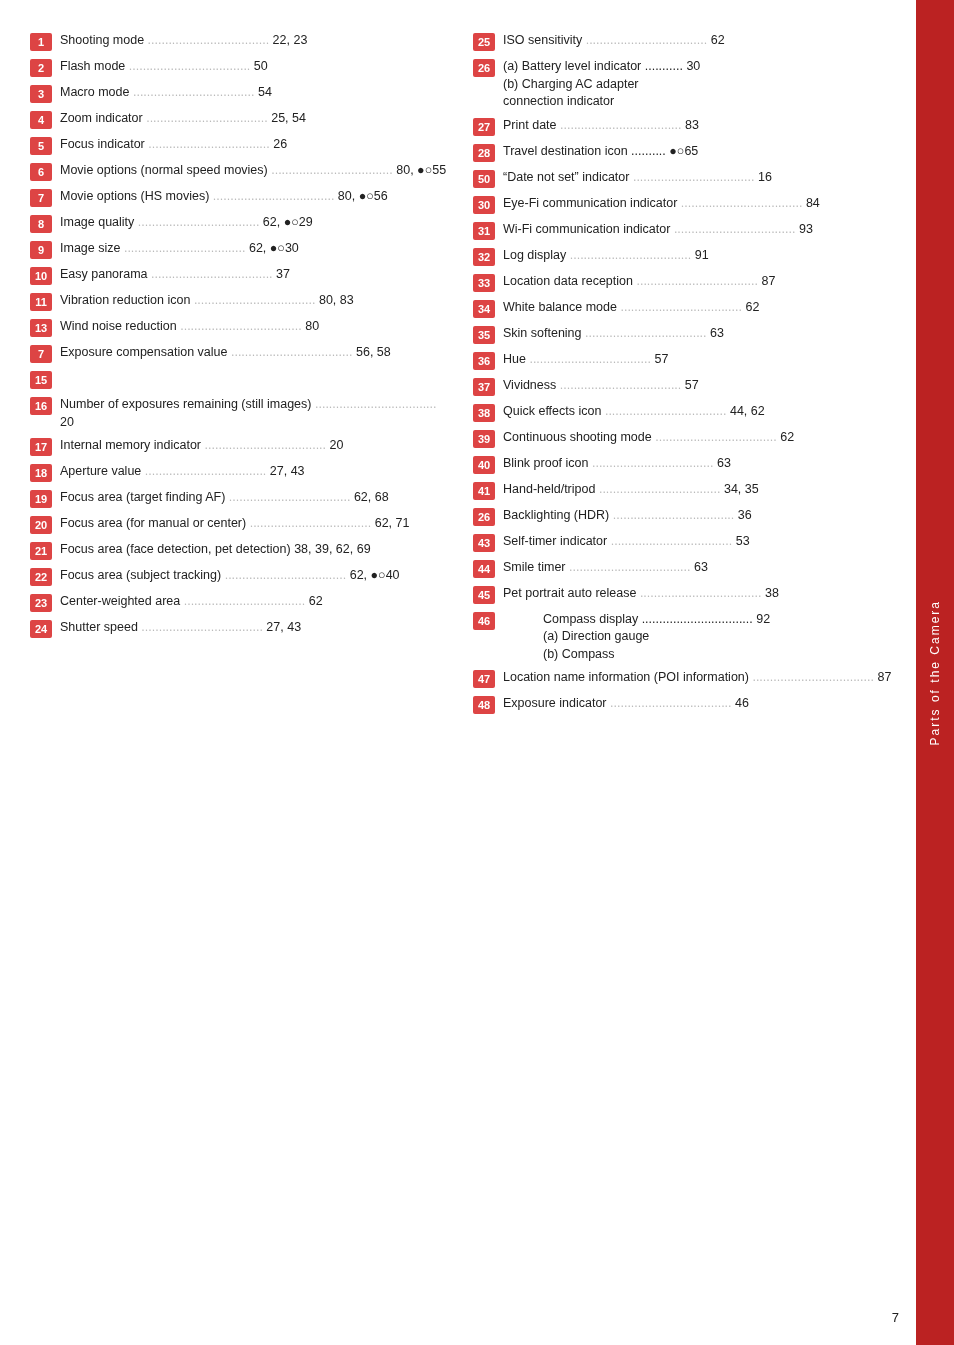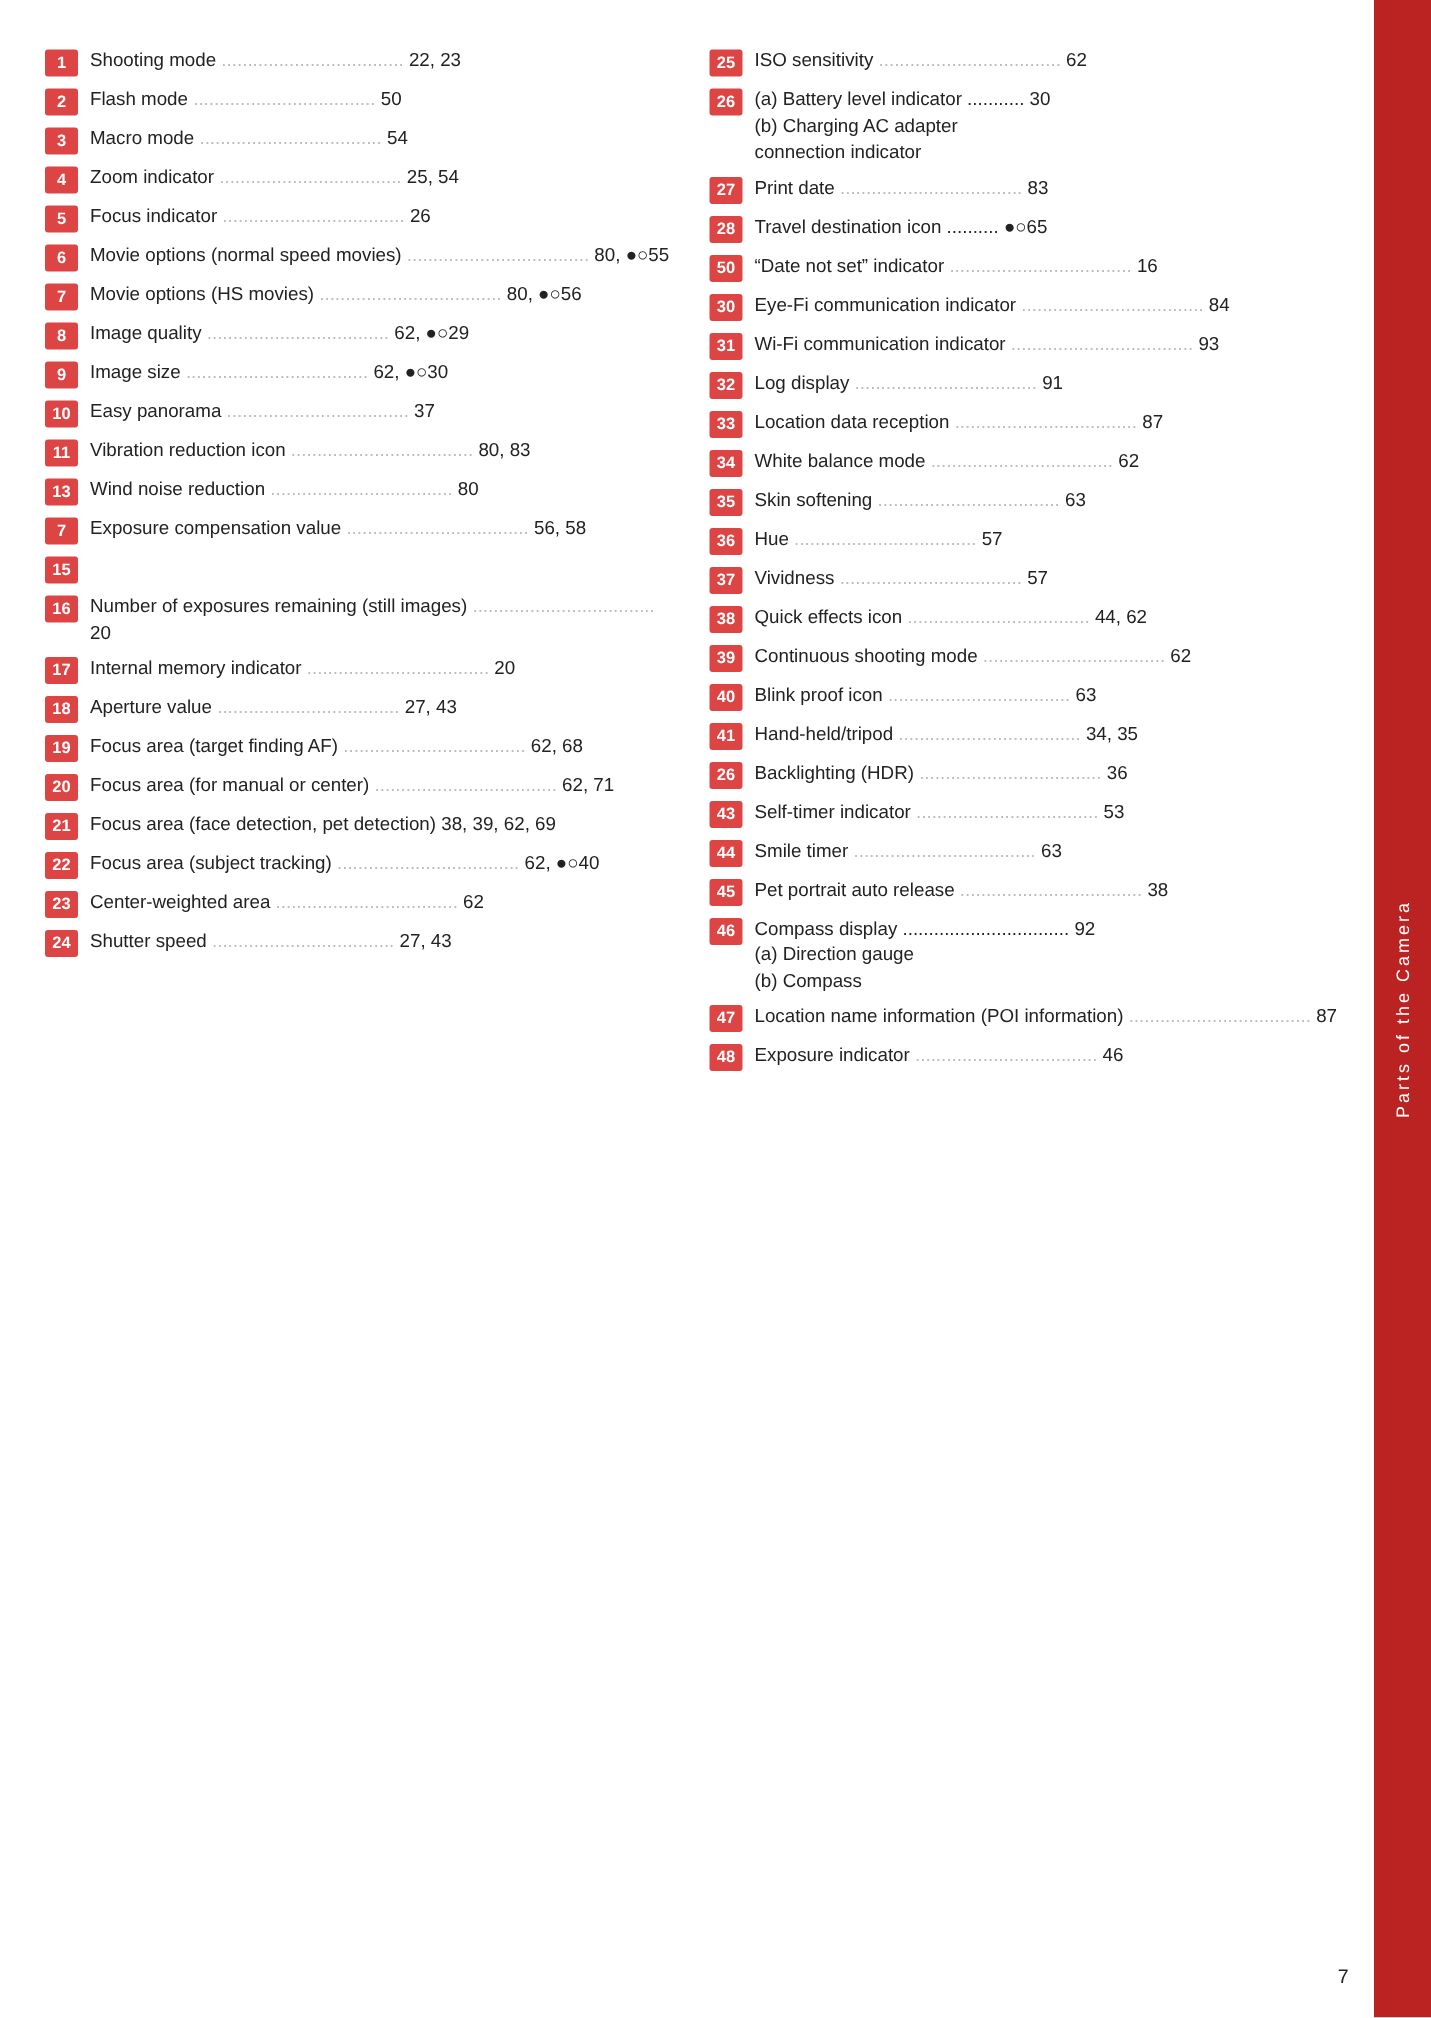--- a/index.html
+++ b/index.html
@@ -260,21 +260,21 @@
         <div class="entry">
           <div class="badge">44</div>
           <div class="entry-text">Smile timer <span style="color:#bbb">...................................</span> 63</div>
         </div>
         <div class="entry">
           <div class="badge">45</div>
           <div class="entry-text">Pet portrait auto release <span style="color:#bbb">...................................</span> 38</div>
         </div>
         <div class="entry">
           <div class="badge">46</div>
-          <div class="entry-text" style="white-space: pre-line;">Compass display ................................ 92
+          <div class="entry-text" style="white-space: pre-line; margin-left: 40px;">Compass display ................................ 92
 (a) Direction gauge
 (b) Compass</div>
         </div>
         <div class="entry">
           <div class="badge">47</div>
           <div class="entry-text">Location name information (POI information) <span style="color:#bbb">...................................</span> 87</div>
         </div>
         <div class="entry">
           <div class="badge">48</div>
           <div class="entry-text">Exposure indicator <span style="color:#bbb">...................................</span> 46</div>

